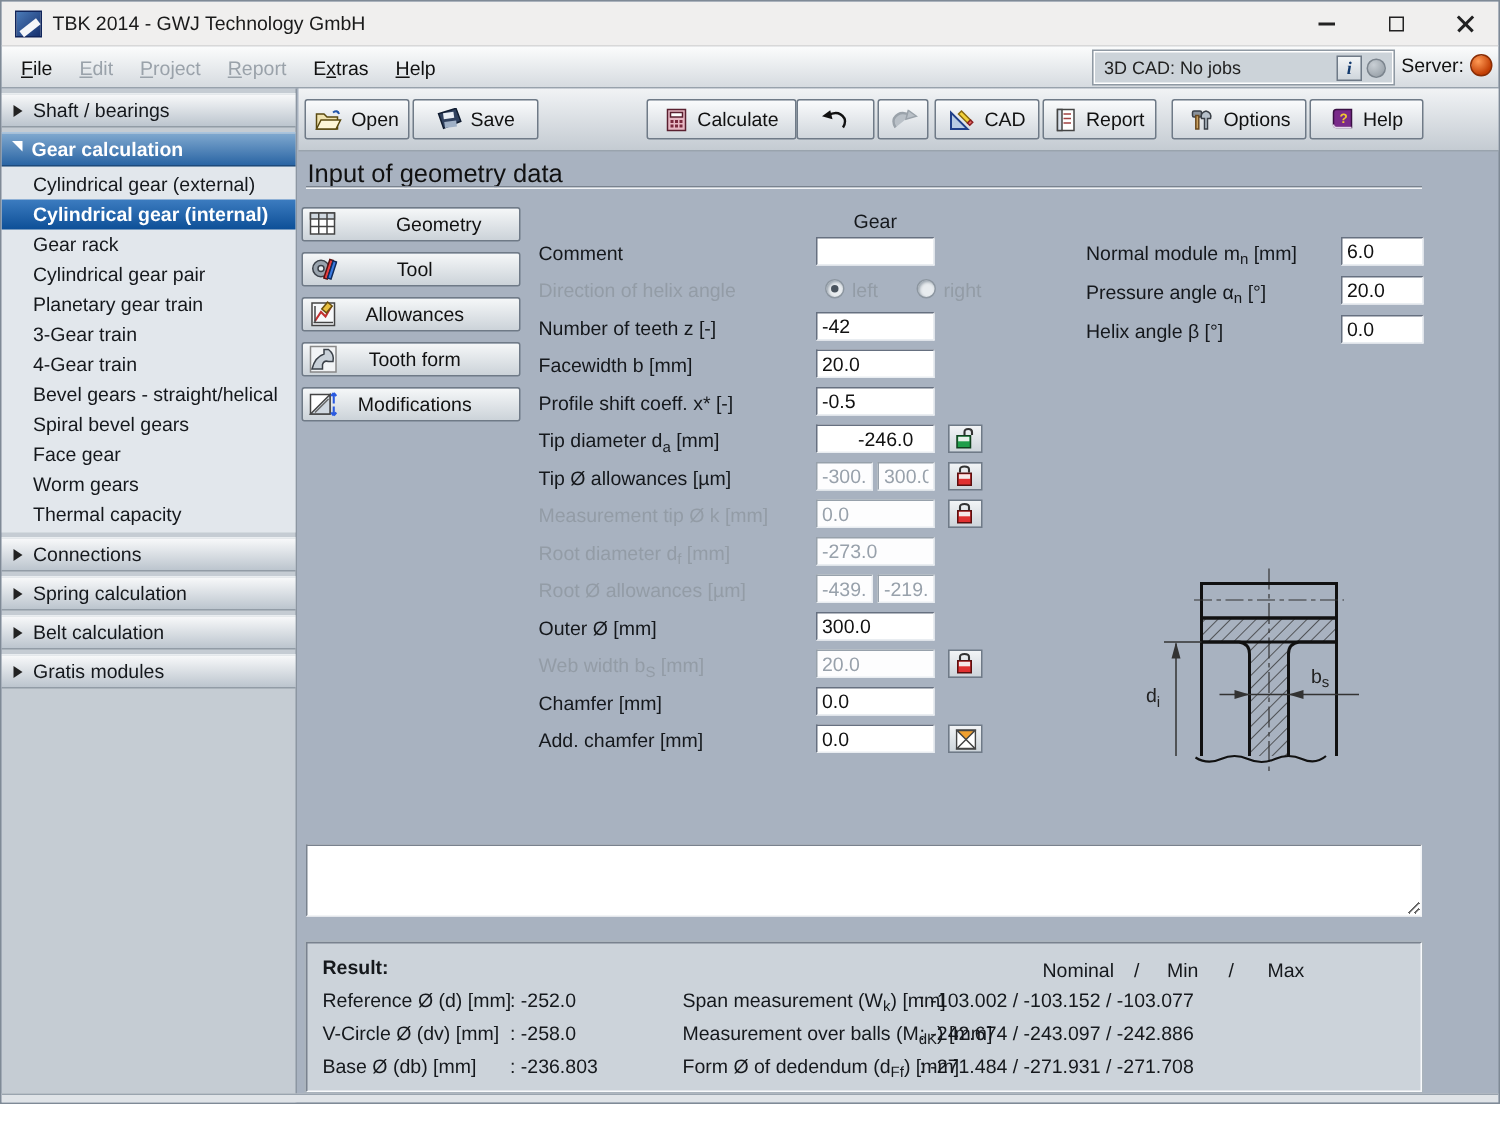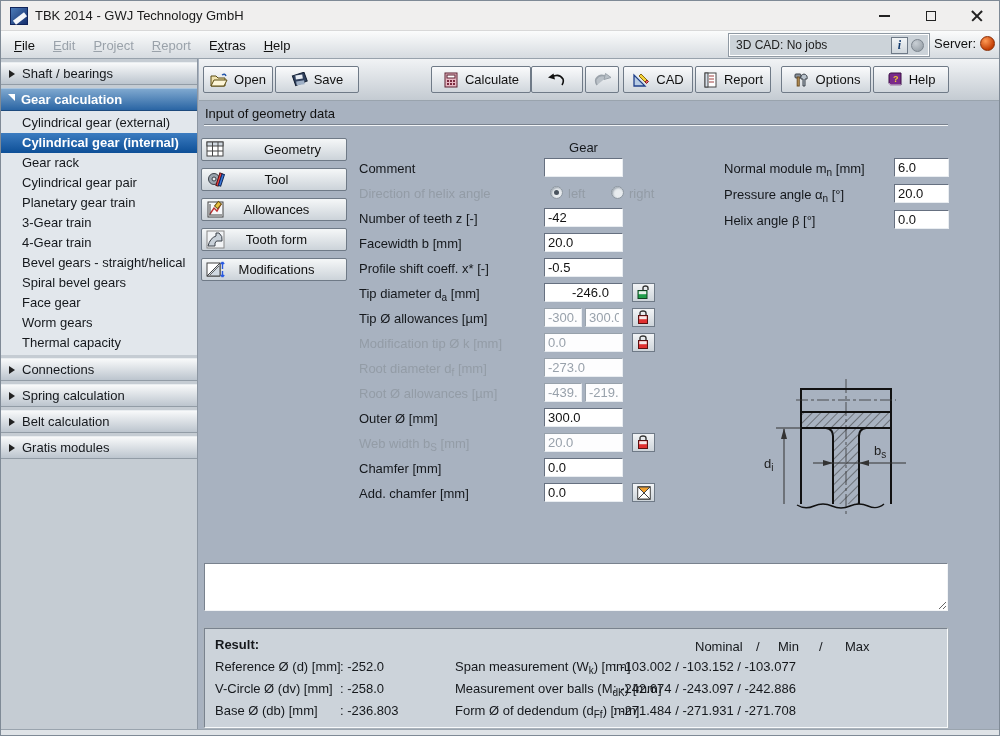--- a/index.html
+++ b/index.html
@@ -45,21 +45,21 @@
   .side-item.selected { background:linear-gradient(#3c7cc0,#0d4f97); color:#fff; font-weight:bold; }
 
   
   .toolbar { position:absolute; left:198px; top:58px; width:802px; height:42px; background:linear-gradient(#f1f3f5,#c4cbd2); border-bottom:1px solid #99a3ad; }
   .tb-btn { position:absolute; top:7px; height:27px; background:linear-gradient(#fafbfc,#d0d6dc); border:1px solid #6f7a87; border-radius:2px; display:flex; align-items:center; justify-content:center; gap:6px; font-size:13px; color:#111; }
   .tb-btn svg { flex:0 0 auto; }
   .tb-btn.disabled svg path, .tb-btn.disabled svg polygon { stroke:#9aa2aa; fill:#b9c0c7; }
 
   
   .section-strip { position:absolute; left:198px; top:100px; width:802px; height:26px; }
-  .section-title { position:absolute; left:6px; top:5px; font-size:13px; color:#111; }
+  .section-title { position:absolute; left:6px; top:5px; font-size:17px; color:#111; }
   .groove { position:absolute; left:5px; width:744px; height:2px; border-top:1px solid #79828e; border-bottom:1px solid #f2f4f6; }
 
   
   .nav-btn { position:absolute; left:200px; width:146px; height:23px; background:linear-gradient(#f5f7f8,#ccd3d9); border:1px solid #6f7a87; border-radius:2px; display:flex; align-items:center; font-size:13px; color:#111; }
   .nav-btn .nav-ic { margin:0 4px; width:19px; height:19px; flex:0 0 auto; }
   .nav-btn .nav-label { flex:1; text-align:center; margin-right:22px; }
 
   
   .flabel { position:absolute; left:358px; font-size:13px; color:#15181c; white-space:nowrap; }
   .flabel.disabled { color:#939ca6; }
@@ -334,21 +334,21 @@
   <input class="fin disabled" style="left: 543px; top: 307px; width: 38px;" value="-300.0">
   <input class="fin disabled" style="left: 584px; top: 307px; width: 38px;" value="300.0">
   <div class="lockbtn" style="left:631px; top:307px;">
     <svg width="13" height="15" viewBox="0 0 13 15">
         <path d="M3 5 L3 3 Q3 1 6 1 Q9 1 9 3 L9 5" fill="none" stroke="#333" stroke-width="1.4"></path>
         <rect x="1.5" y="5.5" width="9" height="8" fill="#e03030" stroke="#5a1010"></rect>
         <rect x="2.3" y="6.2" width="7.4" height="3" fill="#f4e8e8"></rect>
       </svg>
   </div>
 
-  <div class="flabel disabled" style="top:335px;">Modification tip Ø k [mm]</div>
+  <div class="flabel disabled" style="top:335px;">Measurement tip Ø k [mm]</div>
   <input class="fin disabled" style="left: 543px; top: 332px; width: 79px;" value="0.0">
   <div class="lockbtn" style="left:631px; top:332px;">
     <svg width="13" height="15" viewBox="0 0 13 15">
         <path d="M3 5 L3 3 Q3 1 6 1 Q9 1 9 3 L9 5" fill="none" stroke="#333" stroke-width="1.4"></path>
         <rect x="1.5" y="5.5" width="9" height="8" fill="#e03030" stroke="#5a1010"></rect>
         <rect x="2.3" y="6.2" width="7.4" height="3" fill="#f4e8e8"></rect>
       </svg>
   </div>
 
   <div class="flabel disabled" style="top:360px;"><span>Root diameter d</span><span class="sub">f</span><span> [mm]</span></div>

